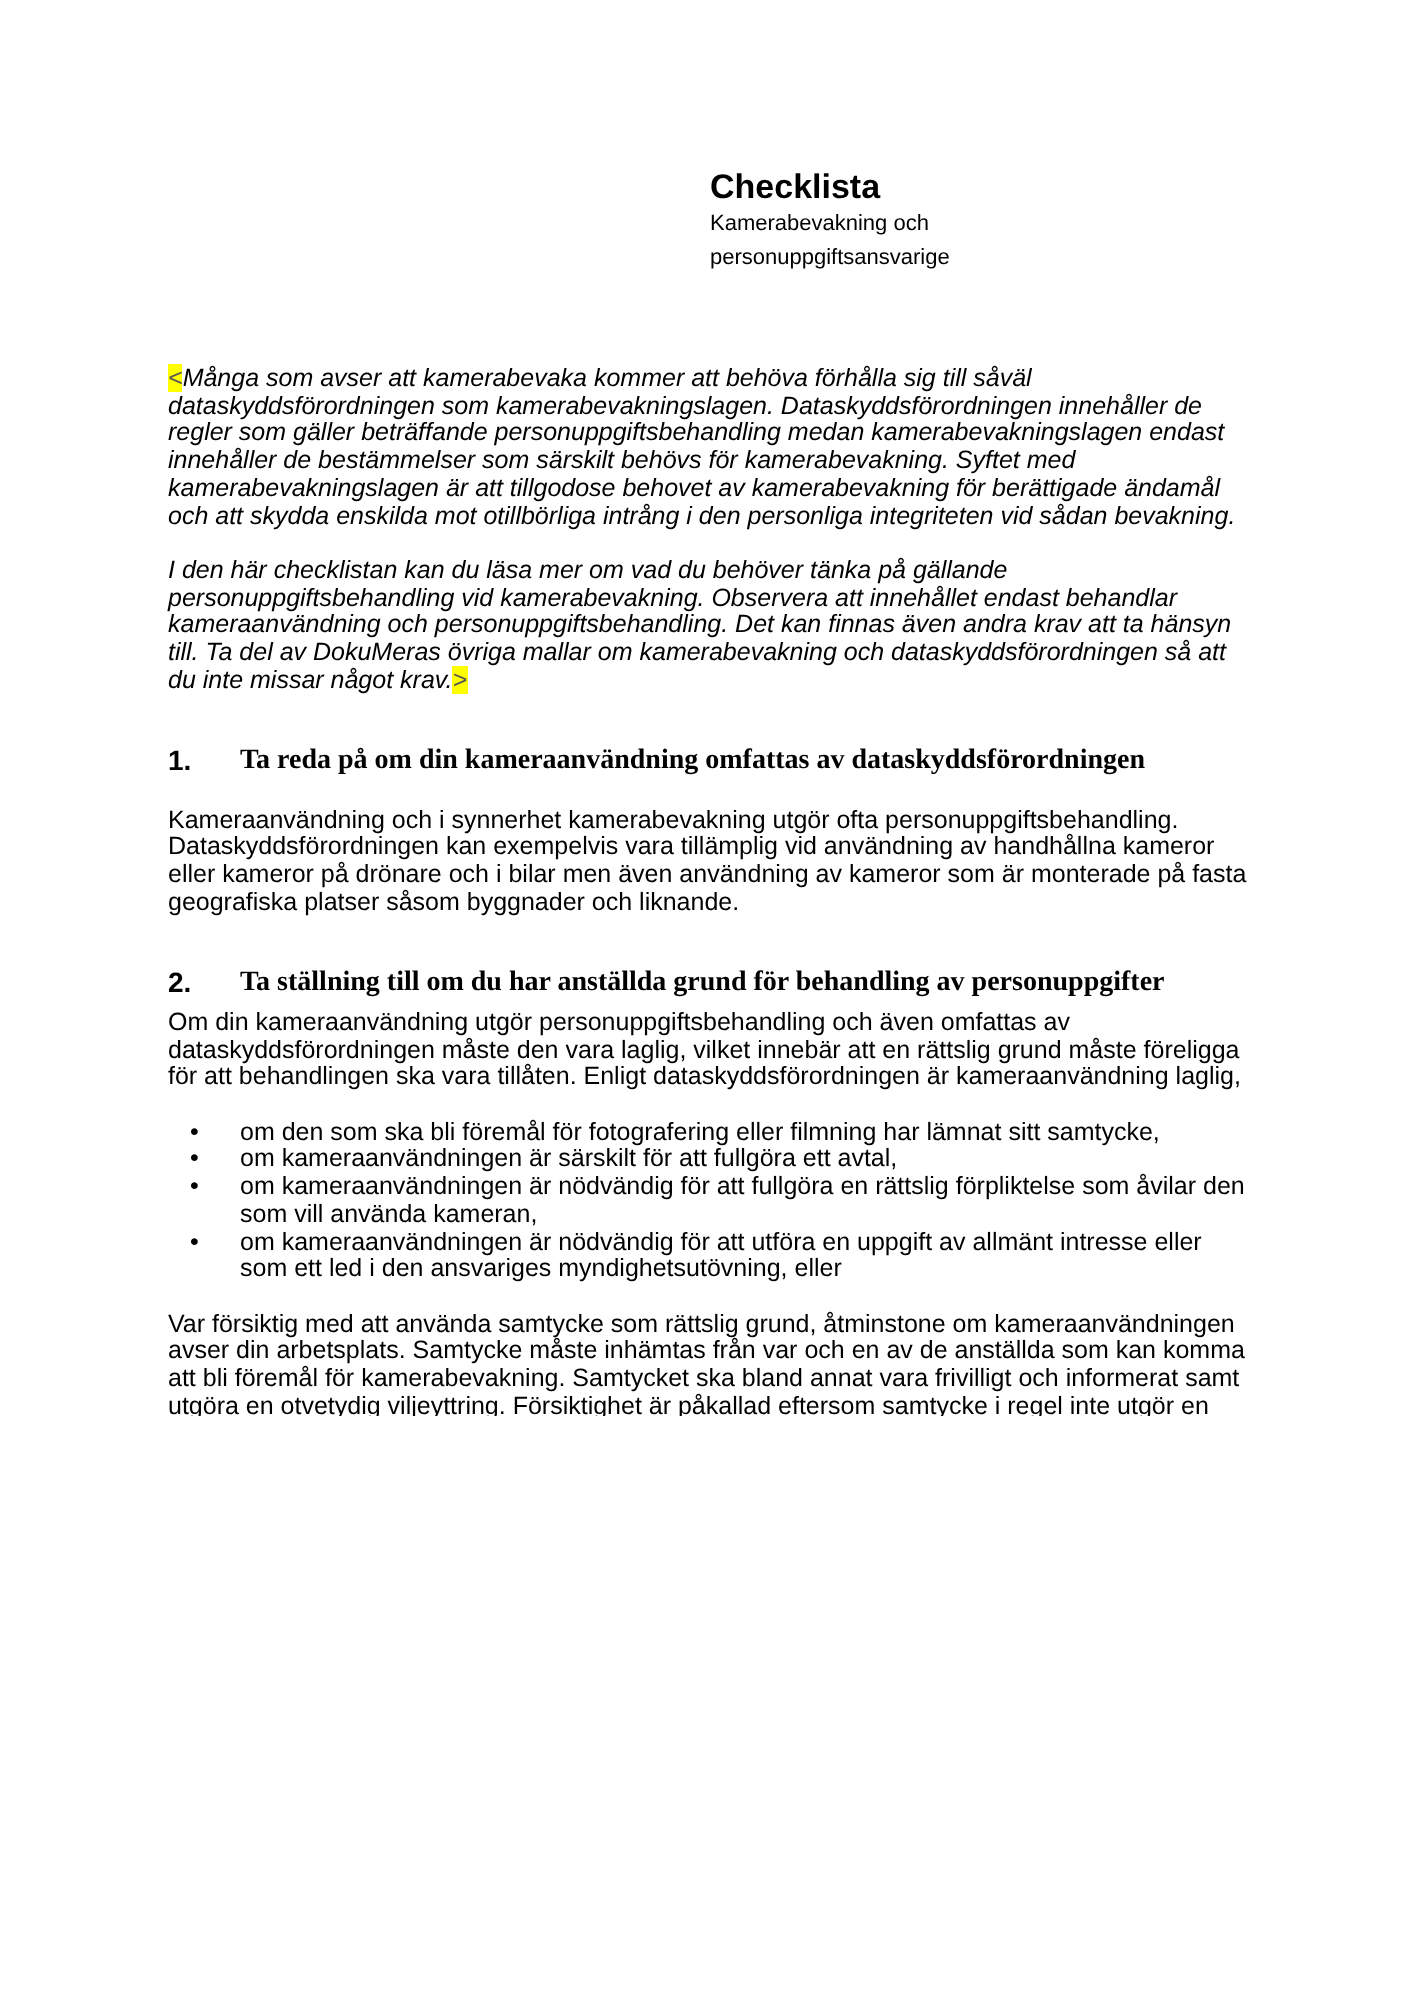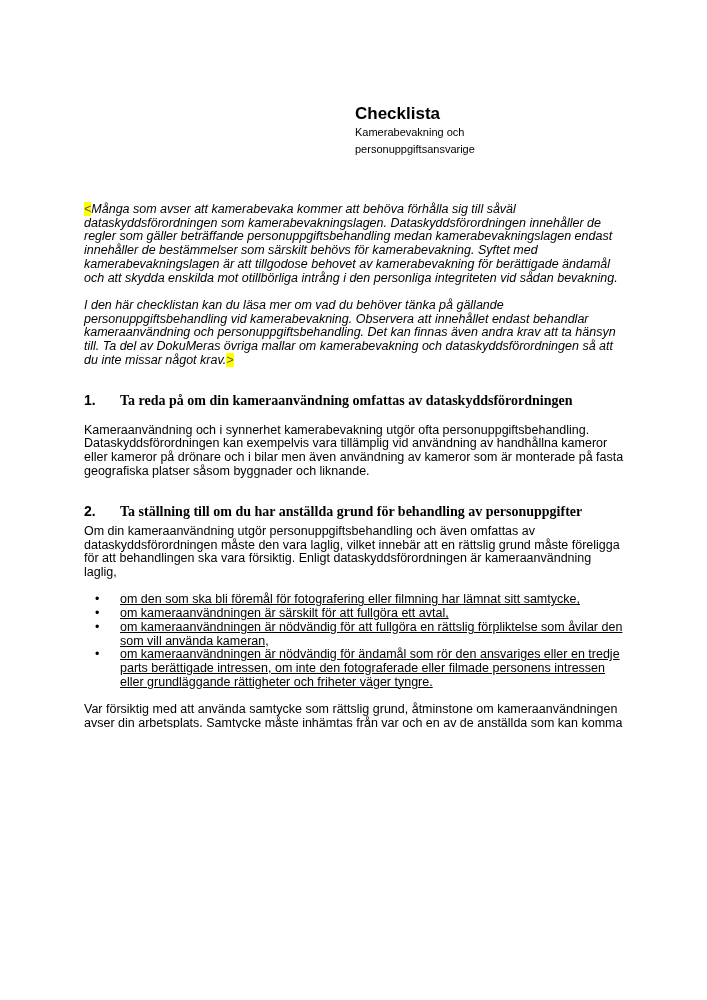--- a/index.html
+++ b/index.html
@@ -5,21 +5,20 @@
   * { margin:0; padding:0; box-sizing:border-box; }
   html,body { background:#ffffff; }
   body { font-family:"Liberation Sans", sans-serif; color:#000; }
 
   .page {
     position:relative;
     width:707px;
     height:708px;
     background:#ffffff;
     overflow:hidden;
-    margin-top:20px;
   }
 
   .title-block {
     position:absolute;
     left:355px;
     top:83px;
     line-height:17px;
   }
   .doc-title {
     font-size:17px;
@@ -69,21 +68,20 @@
     white-space:nowrap;
   }
 
   ul.bullet-list {
     list-style:none;
     margin-top:13.7px;
   }
   ul.bullet-list li {
     position:relative;
     padding-left:36px;
-    text-decoration:underline;
   }
   ul.bullet-list li::before {
     content:"\2022";
     position:absolute;
     left:11px;
     top:0;
   }
 
   .footer {
     position:absolute;
@@ -116,27 +114,27 @@
       <span class="sec-text">Ta reda på om din kameraanvändning omfattas av dataskyddsförordningen</span>
     </div>
 
     <p class="body-par">Kameraanvändning och i synnerhet kamerabevakning utgör ofta personuppgiftsbehandling. Dataskyddsförordningen kan exempelvis vara tillämplig vid användning av handhållna kameror eller kameror på drönare och i bilar men även användning av kameror som är monterade på fasta geografiska platser såsom byggnader och liknande.</p>
 
     <div class="section-heading one-line">
       <span class="sec-num">2.</span>
       <span class="sec-text">Ta ställning till om du har anställda grund för behandling av personuppgifter</span>
     </div>
 
-    <p class="body-par first">Om din kameraanvändning utgör personuppgiftsbehandling och även omfattas av dataskyddsförordningen måste den vara laglig, vilket innebär att en rättslig grund måste föreligga för att behandlingen ska vara försiktig. Enligt dataskyddsförordningen är kameraanvändning laglig,</p>
+    <p class="body-par first">Om din kameraanvändning utgör personuppgiftsbehandling och även omfattas av dataskyddsförordningen måste den vara laglig, vilket innebär att en rättslig grund måste föreligga för att behandlingen ska vara tillåten. Enligt dataskyddsförordningen är kameraanvändning laglig,</p>
 
     <ul class="bullet-list">
       <li>om den som ska bli föremål för fotografering eller filmning har lämnat sitt samtycke,</li>
       <li>om kameraanvändningen är särskilt för att fullgöra ett avtal,</li>
       <li>om kameraanvändningen är nödvändig för att fullgöra en rättslig förpliktelse som åvilar den som vill använda kameran,</li>
-      <li>om kameraanvändningen är nödvändig för ändamål som rör den ansvariges eller en tredje parts berättigade intressen, om inte den fotograferade eller filmade personens intressen eller grundläggande rättigheter och friheter väger tyngre.</li>
+      <li>om kameraanvändningen är nödvändig för att utföra en uppgift av allmänt intresse eller som ett led i den ansvariges myndighetsutövning, eller</li>
     </ul>
 
     <p class="body-par">Var försiktig med att använda samtycke som rättslig grund, åtminstone om kameraanvändningen avser din arbetsplats. Samtycke måste inhämtas från var och en av de anställda som kan komma att bli föremål för kamerabevakning. Samtycket ska bland annat vara frivilligt och informerat samt utgöra en otvetydig viljeyttring. Försiktighet är påkallad eftersom samtycke i regel inte utgör en grund för personuppgiftsbehandling när det råder betydande ojämlikhet mellan den registrerade och den personuppgiftsansvarige, vilket ofta kan anses vara fallet i förhållandet mellan arbetsgivare och arbetstagare.</p>
 
   </div>
 
   <div class="footer">1 (3)</div>
 
 </div>
 

